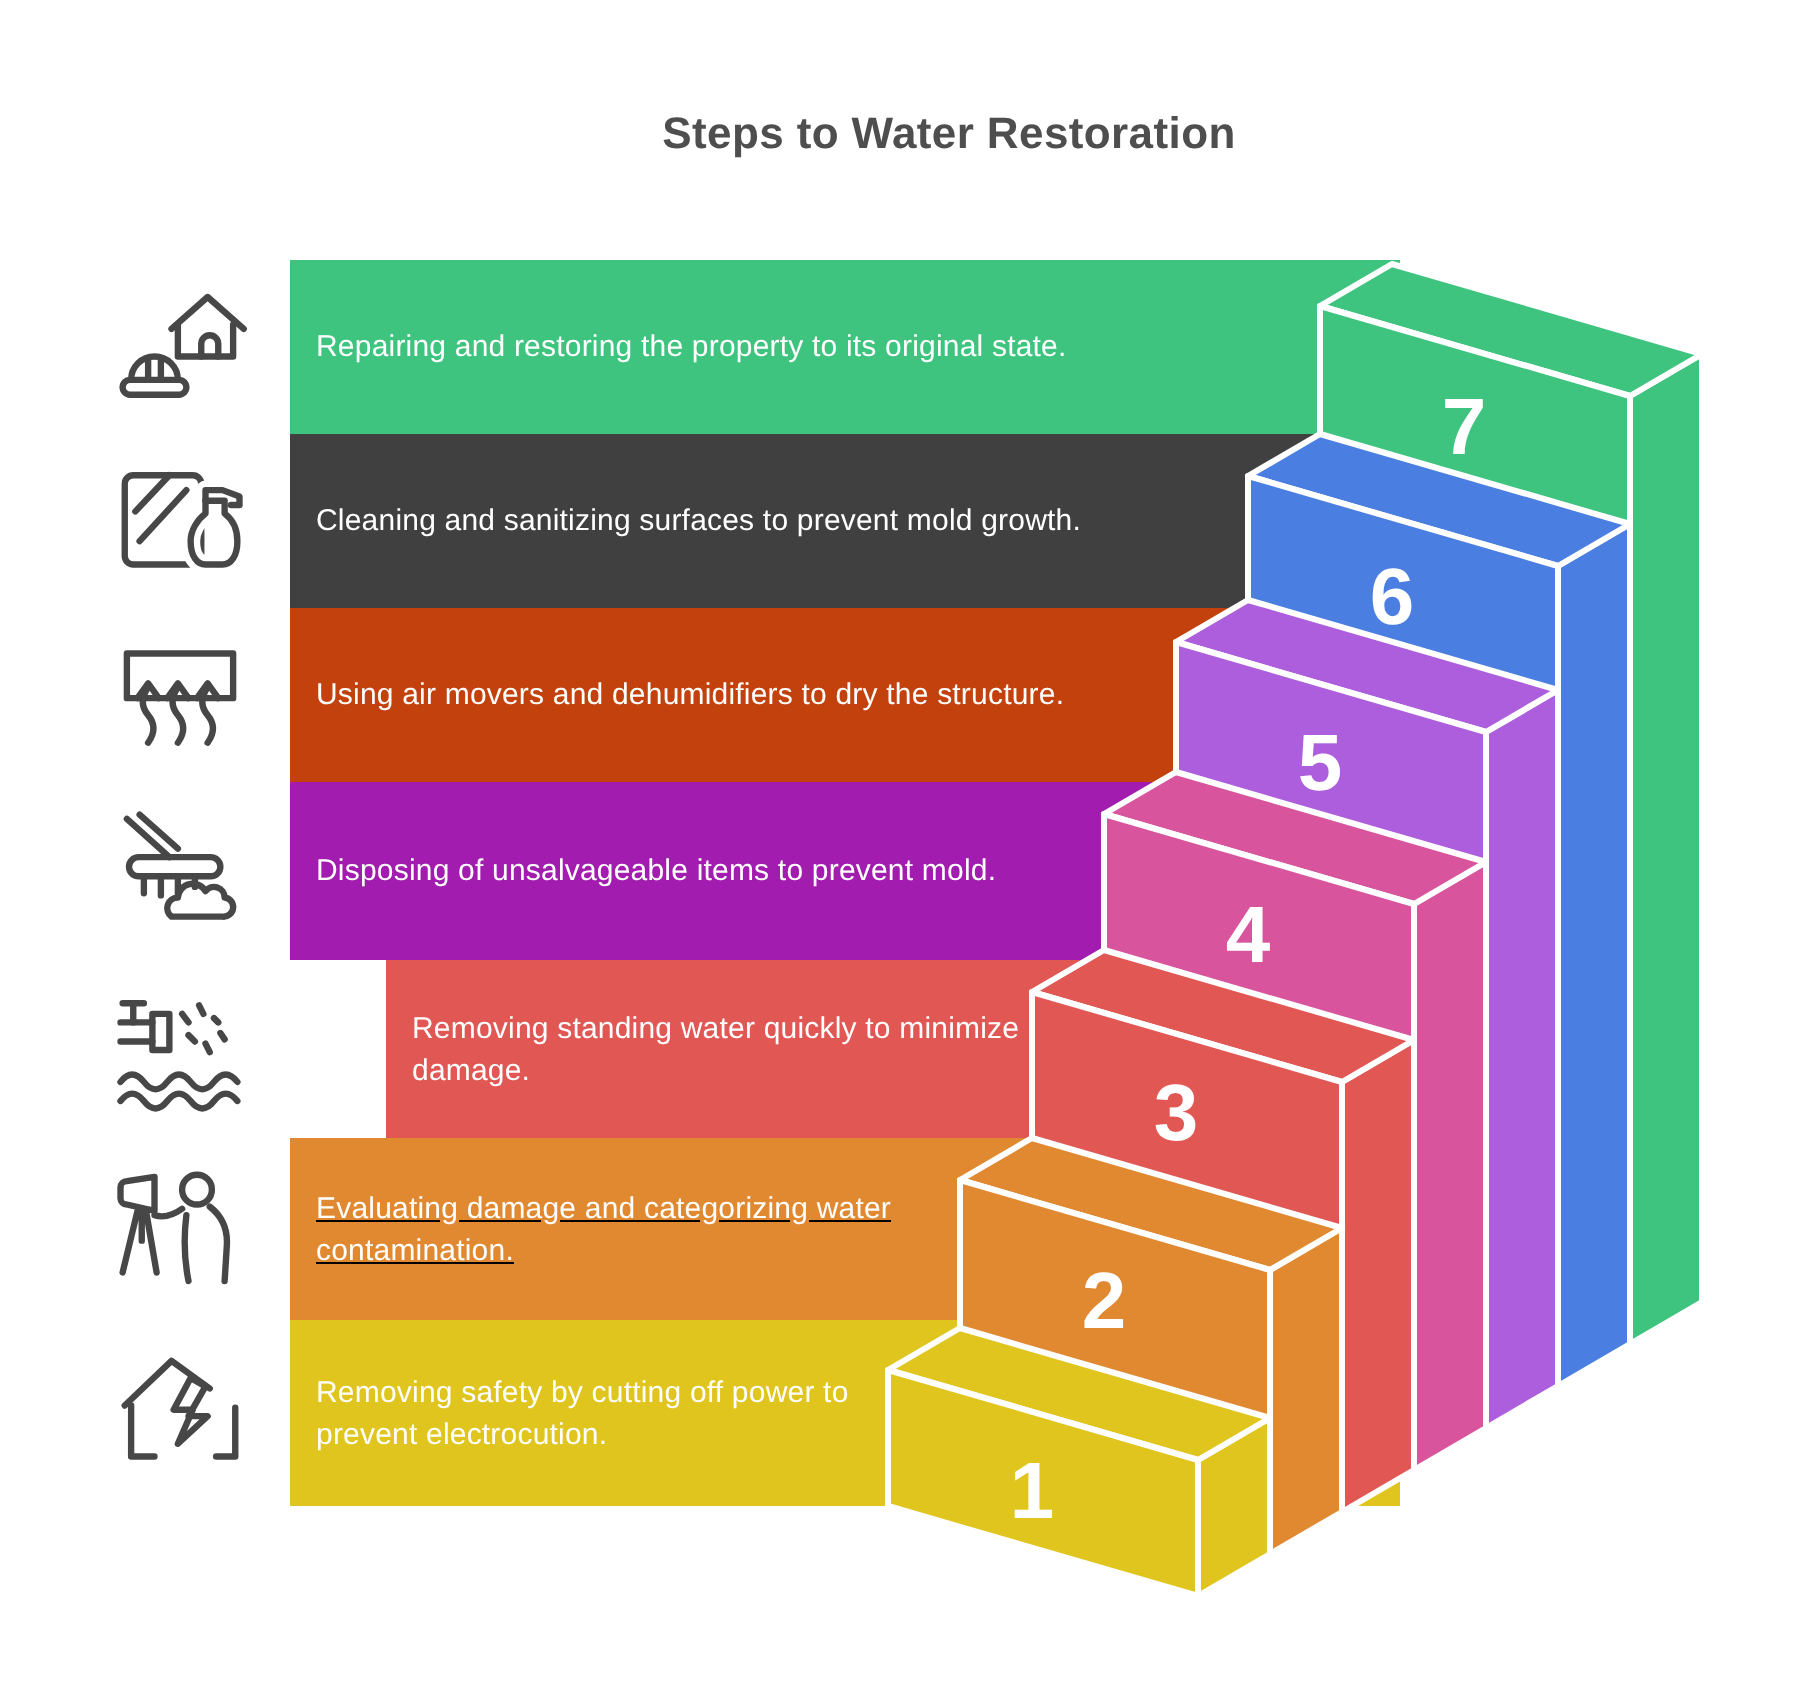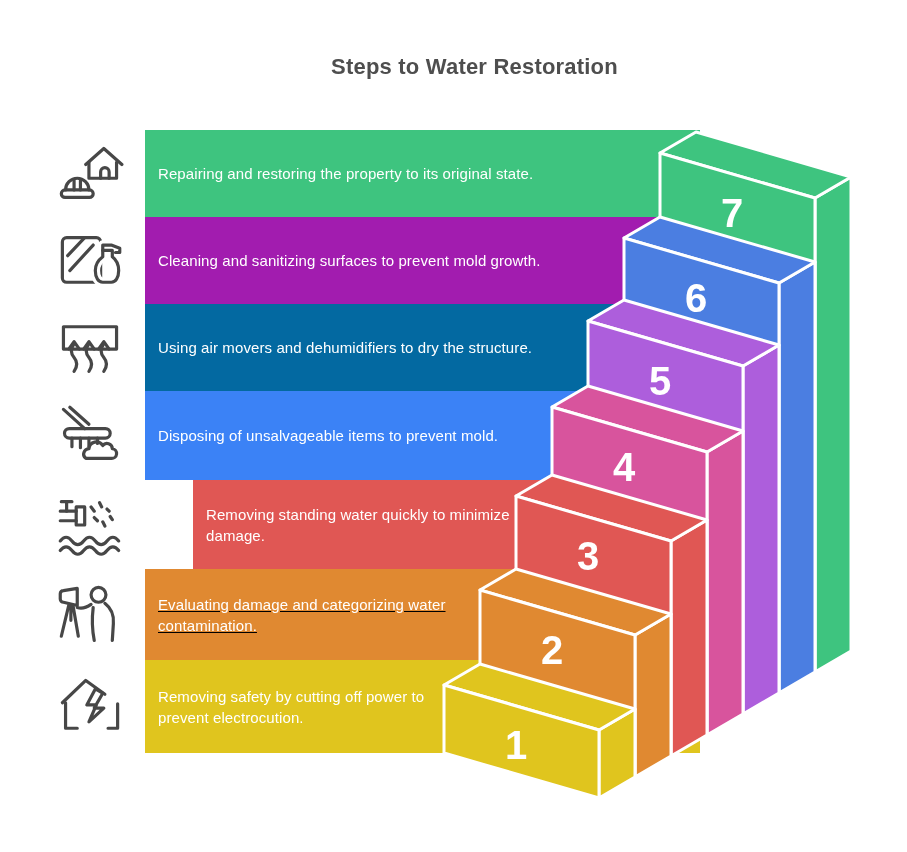--- a/index.html
+++ b/index.html
@@ -71,57 +71,57 @@
         <g class="icon-halo">
           <path d="M44 22 v-5 h8 l8 3 v4 h-4"></path>
           <path d="M44 22 h9 v6 c4 3 6 8 6 13 0 7 -3 11 -7 11 h-8 c-4 0 -7 -4 -7 -11 0 -5 3 -10 7 -13 z"></path>
         </g>
         <g class="icon-stroke">
           <path d="M44 22 v-5 h8 l8 3 v4 h-4"></path>
           <path d="M44 22 h9 v6 c4 3 6 8 6 13 0 7 -3 11 -7 11 h-8 c-4 0 -7 -4 -7 -11 0 -5 3 -10 7 -13 z"></path>
         </g>
       </svg>
     </div>
-    <div class="band" style="background: #a21caf; align-items: center;">
+    <div class="band" style="background: #404040; align-items: center;">
       <div class="band-text wide">Cleaning and sanitizing surfaces to prevent mold growth.</div>
     </div>
   </div>
 
   <div class="row" style="top:304px;height:87px">
     <div class="icon-box">
       <svg viewBox="0 0 64 64">
         <g class="icon-stroke">
           <rect x="7" y="12" width="50" height="21"></rect>
           <path d="M12 33 L17 26 L22 33"></path>
           <path d="M17 28 q-5 7 0 13 t0 13"></path>
           <path d="M26 33 L31 26 L36 33"></path>
           <path d="M31 28 q-5 7 0 13 t0 13"></path>
           <path d="M40 33 L45 26 L50 33"></path>
           <path d="M45 28 q-5 7 0 13 t0 13"></path>
         </g>
       </svg>
     </div>
-    <div class="band" style="background: #0369a1; text-align: right;">
+    <div class="band" style="background: #c2410c; text-align: right;">
       <div class="band-text wide">Using air movers and dehumidifiers to dry the structure.</div>
     </div>
   </div>
 
   <div class="row" style="top:391px;height:89px">
     <div class="icon-box">
       <svg viewBox="0 0 64 64">
         <g class="icon-stroke">
           <path d="M7 7 L27 25"></path>
           <path d="M13 5 L31 21"></path>
           <rect x="8" y="25" width="43" height="9" rx="4.5"></rect>
           <path d="M15 34 v8 M23 34 v9 M31 34 v8 M39 34 v5"></path>
           <path d="M28 53 a5 5 0 0 1 3 -9 a7 7 0 0 1 13 -3 a5 5 0 0 1 9 3 a4.5 4.5 0 0 1 -1 9 z"></path>
         </g>
       </svg>
     </div>
-    <div class="band" style="background: #3b82f6;">
+    <div class="band" style="background: #a21caf;">
       <div class="band-text wide">Disposing of unsalvageable items to prevent mold.</div>
     </div>
   </div>
 
   <div class="row" style="top:480px;height:89px">
     <div class="icon-box">
       <svg viewBox="0 0 64 64">
         <g class="icon-stroke">
           <path d="M4 19 h15 M4 28 h15"></path>
           <rect x="19" y="15" width="8" height="17"></rect>

